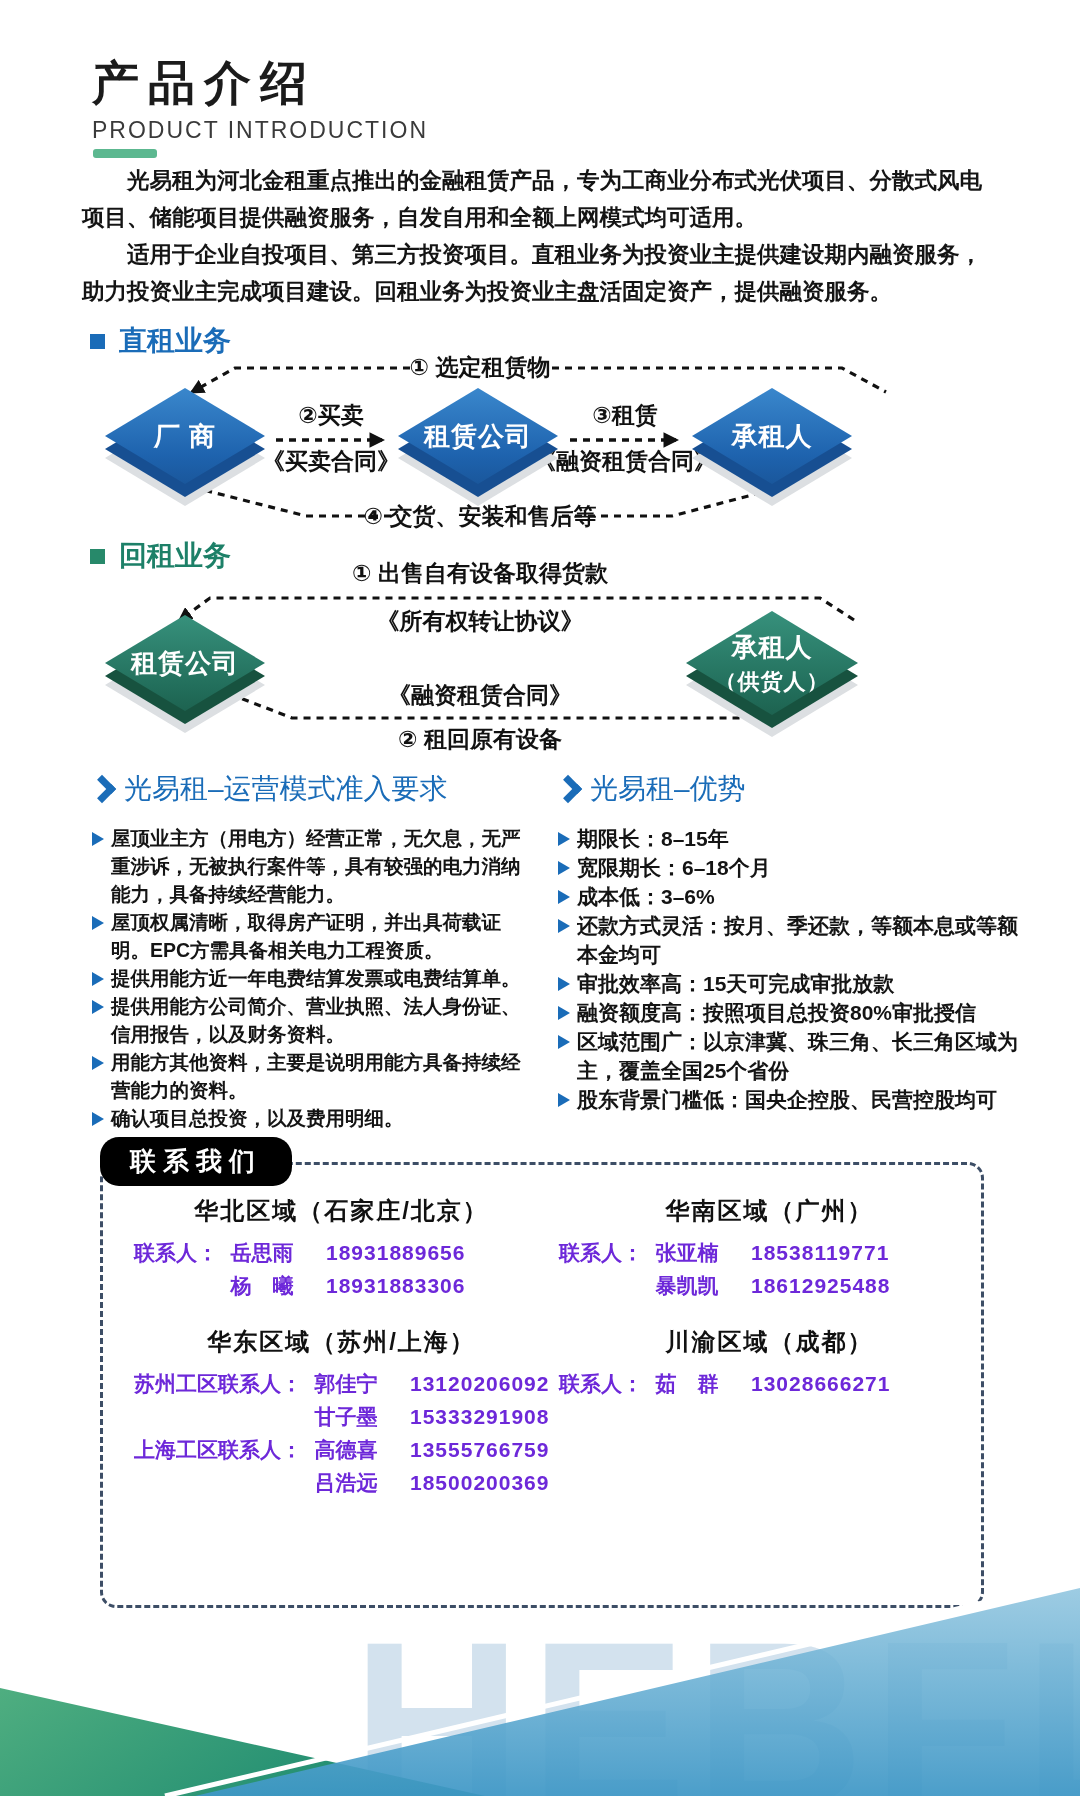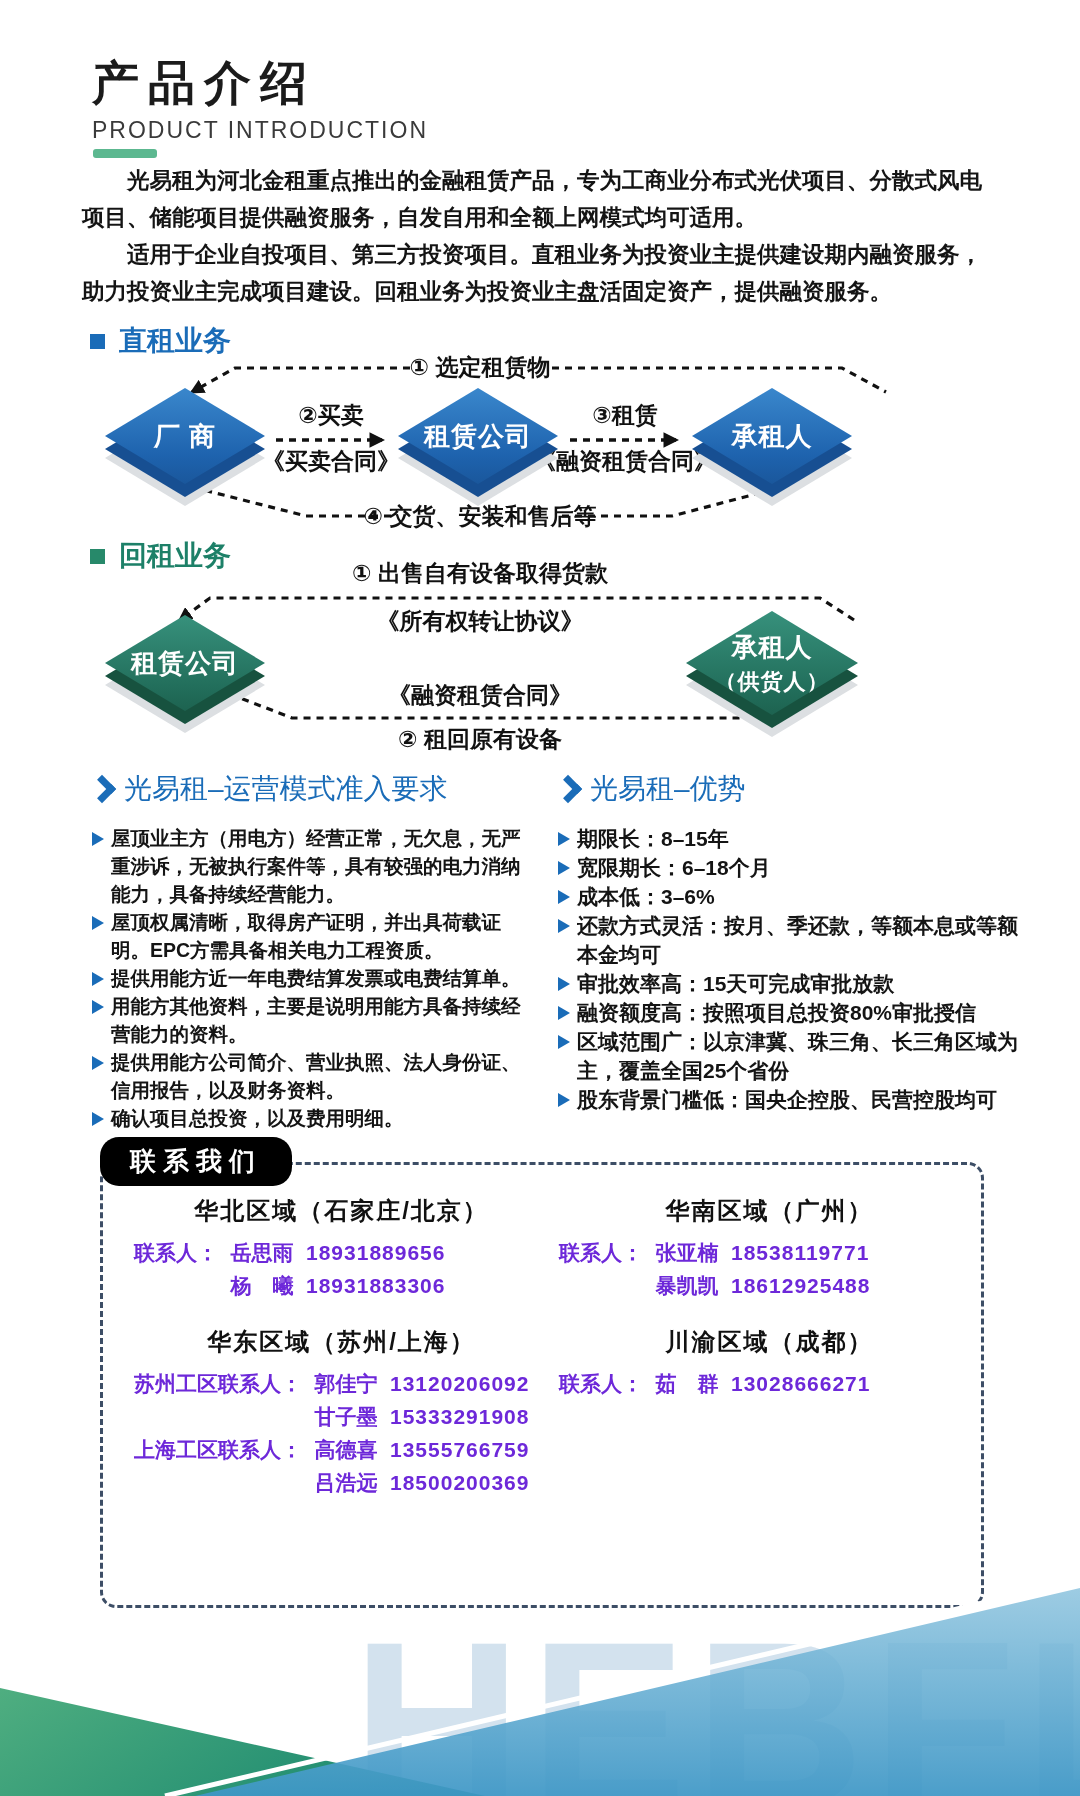--- a/index.html
+++ b/index.html
@@ -63,21 +63,21 @@
   .contact-tab{position:absolute;left:100px;top:1137px;width:192px;height:49px;background:#000000;
                color:#fff;border-radius:19px;display:flex;align-items:center;justify-content:center;
                font-size:26px;font-weight:bold;letter-spacing:7px;z-index:3;}
   .contact-inner{position:absolute;left:134px;top:1195px;width:846px;display:grid;
                  grid-template-columns:415px 1fr;column-gap:10px;z-index:2;text-align:center;}
   .region{margin-bottom:24px;}
   .region-title{font-size:24px;font-weight:bold;letter-spacing:2px;margin-bottom:9px;color:#111;}
   .crow{display:flex;font-size:21px;font-weight:bold;color:#6d28d9;line-height:33px;}
   .crow .lbl{white-space:pre;}
   .crow .entries{display:flex;flex-direction:column;}
-  .entry{display:flex;}
+  .entry{display:flex;gap:20px;}
   .entry .nm{min-width:88px;white-space:pre;}
   .entry .ph{letter-spacing:1px;}
 
   
   .decor{position:absolute;left:0;top:1556px;width:1080px;height:240px;}
 </style>
 </head>
 <body>
 
 <div class="page">
@@ -190,25 +190,25 @@
       <div class="bullet">
           <span class="tri"></span>
           <span>屋顶权属清晰，取得房产证明，并出具荷载证明。EPC方需具备相关电力工程资质。</span>
         </div>
       <div class="bullet">
           <span class="tri"></span>
           <span>提供用能方近一年电费结算发票或电费结算单。</span>
         </div>
       <div class="bullet">
           <span class="tri"></span>
+          <span>提供用能方公司简介、营业执照、法人身份证、信用报告，以及财务资料。</span>
+        </div>
+      <div class="bullet">
+          <span class="tri"></span>
           <span>用能方其他资料，主要是说明用能方具备持续经营能力的资料。</span>
-        </div>
-      <div class="bullet">
-          <span class="tri"></span>
-          <span>提供用能方公司简介、营业执照、法人身份证、信用报告，以及财务资料。</span>
         </div>
       <div class="bullet">
           <span class="tri"></span>
           <span>确认项目总投资，以及费用明细。</span>
         </div>
     </div>
   </div>
 
   <div class="col col-right">
     <div class="col-head">

